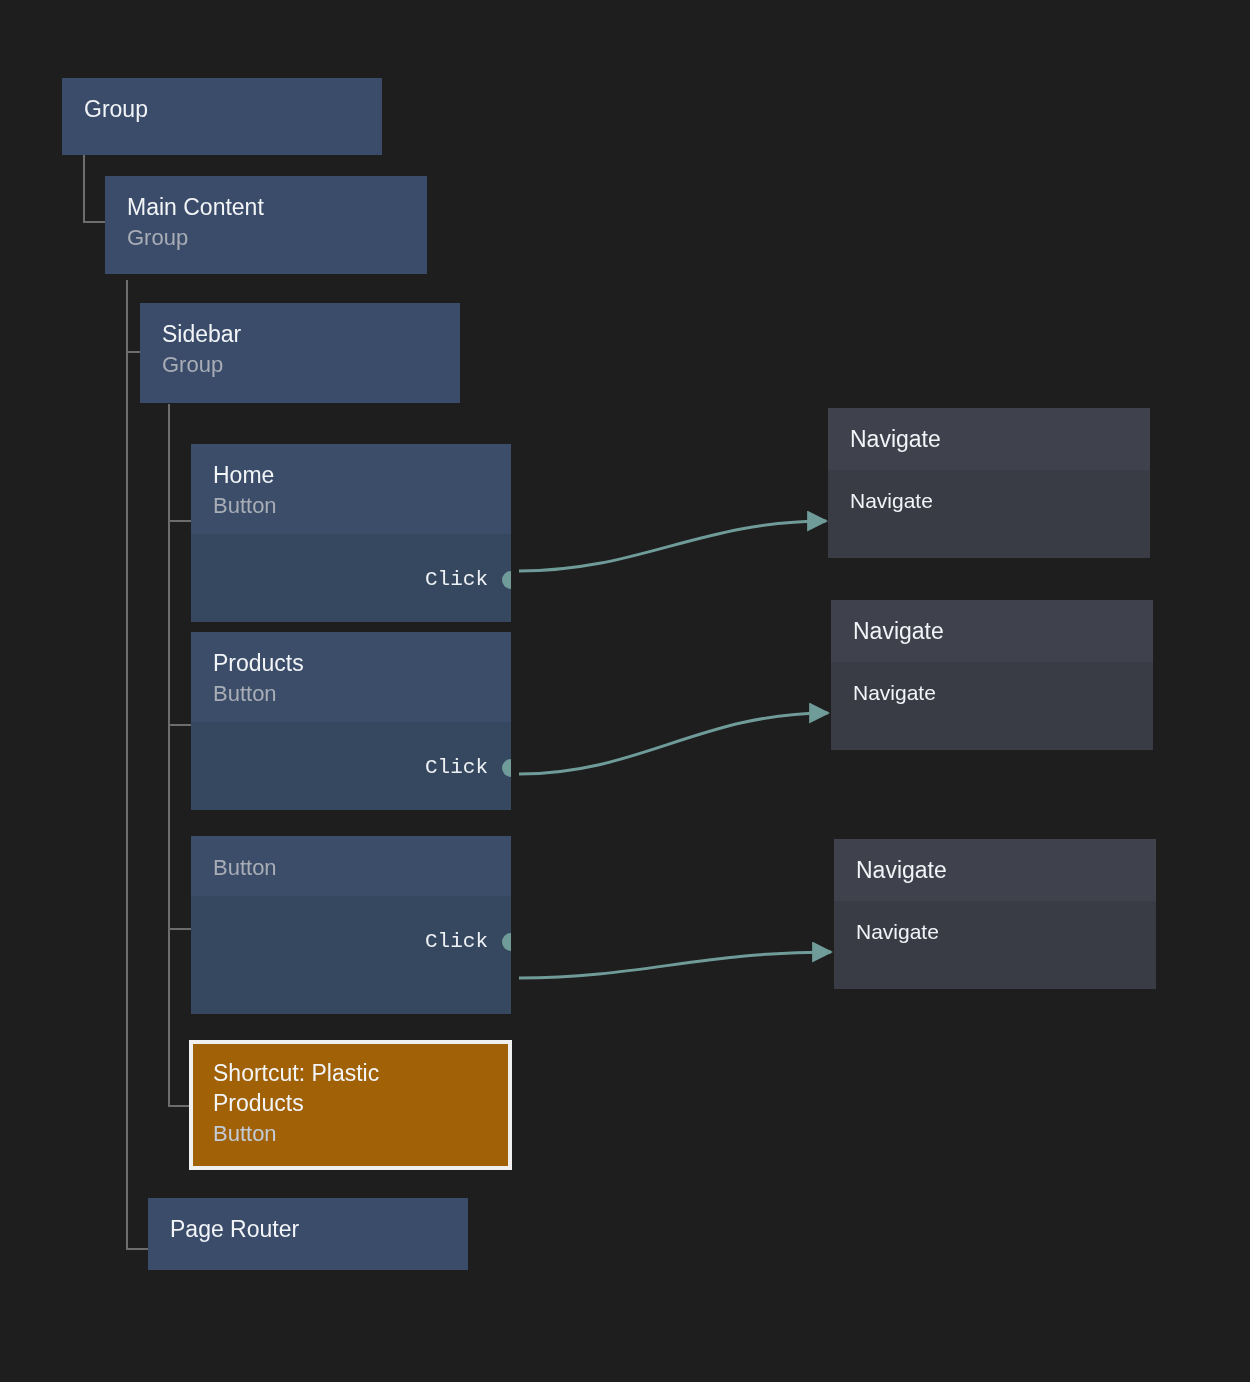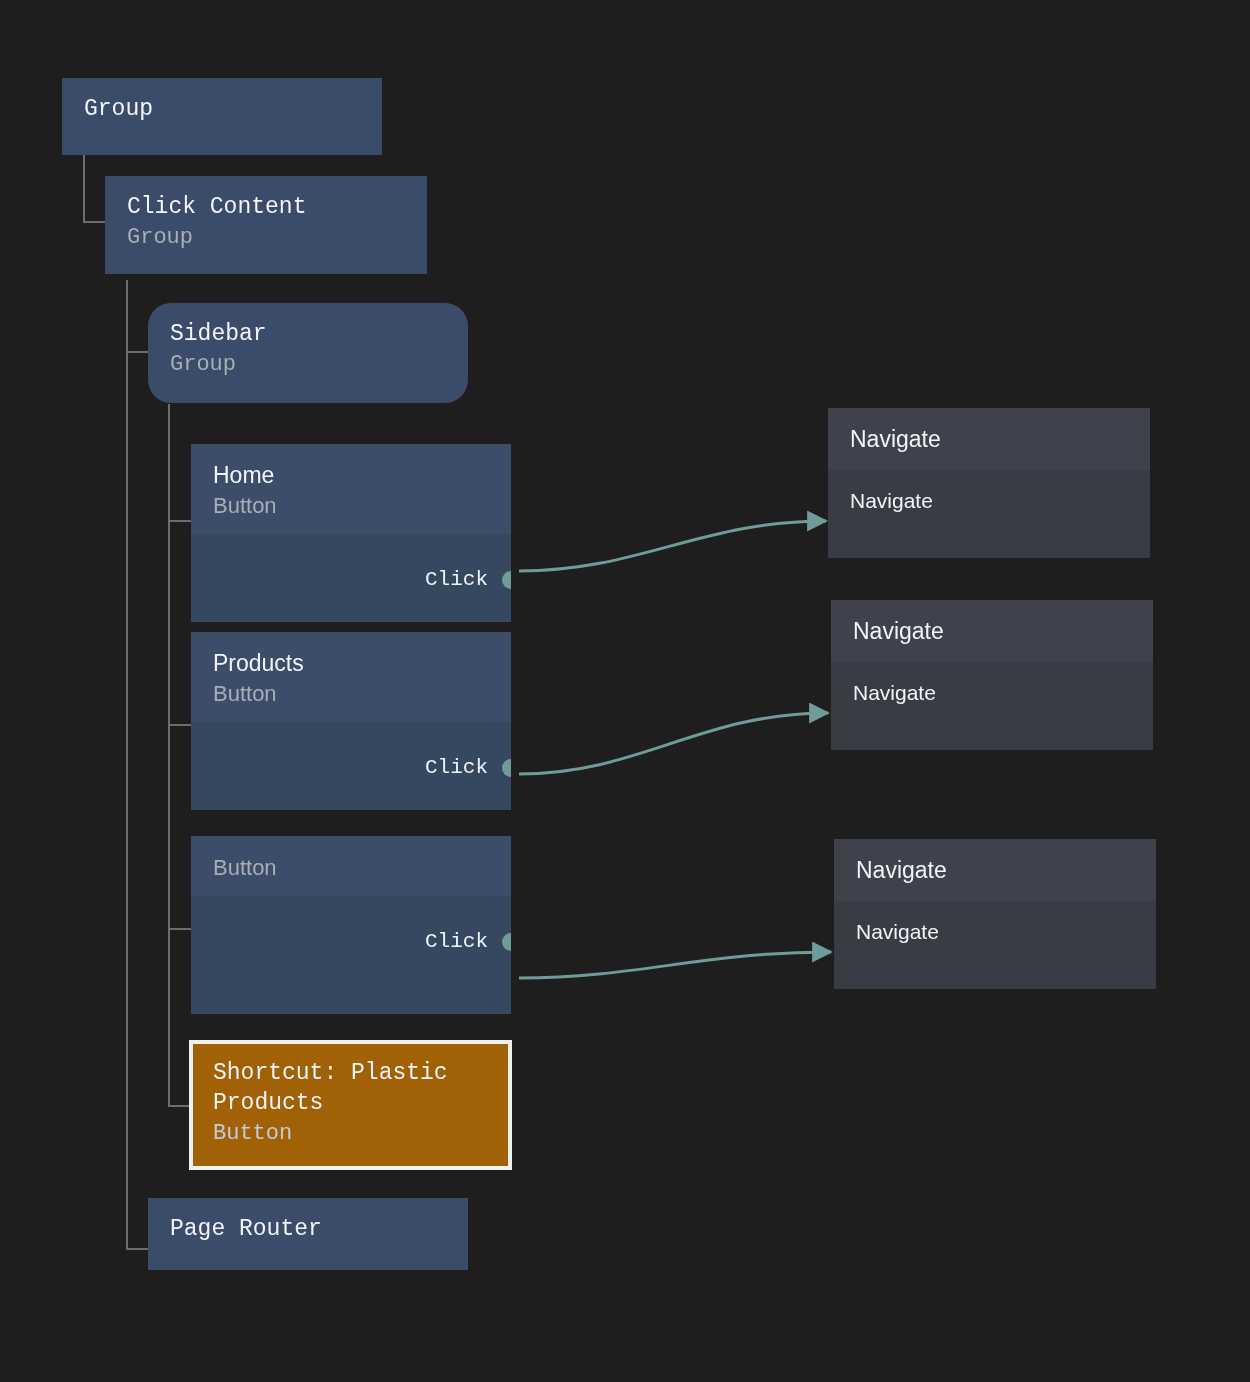--- a/index.html
+++ b/index.html
@@ -37,21 +37,20 @@
     flex-direction: column;
     overflow: hidden;
   }
 
   
   .node.container {
     background: #3a4c6a;
   }
   .node.container .n-head {
     padding: 16px 22px 18px 22px;
-    font-family: Liberation Mono, monospace;
   }
 
   
   .node.btn .n-head {
     background: #3b4d69;
     padding: 16px 22px 14px 22px;
     flex: 0 0 auto;
   }
   .node.btn .n-body {
     background: #36485f;
@@ -167,26 +166,26 @@
   </svg>
 
   <div class="node container" style="left:62px; top:78px; width:320px; height:77px;">
     <div class="n-head">
       <div class="n-title">Group</div>
     </div>
   </div>
 
   <div class="node container" style="left:105px; top:176px; width:322px; height:98px;">
     <div class="n-head">
-      <div class="n-title">Click Content</div>
+      <div class="n-title">Main Content</div>
       <div class="n-sub">Group</div>
     </div>
   </div>
 
-  <div class="node container" style="left:148px; top:303px; width:320px; height:100px;border-radius:23px;">
+  <div class="node container" style="left:140px; top:303px; width:320px; height:100px;">
     <div class="n-head">
       <div class="n-title">Sidebar</div>
       <div class="n-sub">Group</div>
     </div>
   </div>
 
   <div class="node btn" style="left:191px; top:428px; width:320px; height:178px;margin-top:16px;">
     <div class="n-head">
       <div class="n-title">Home</div>
       <div class="n-sub">Button</div>

